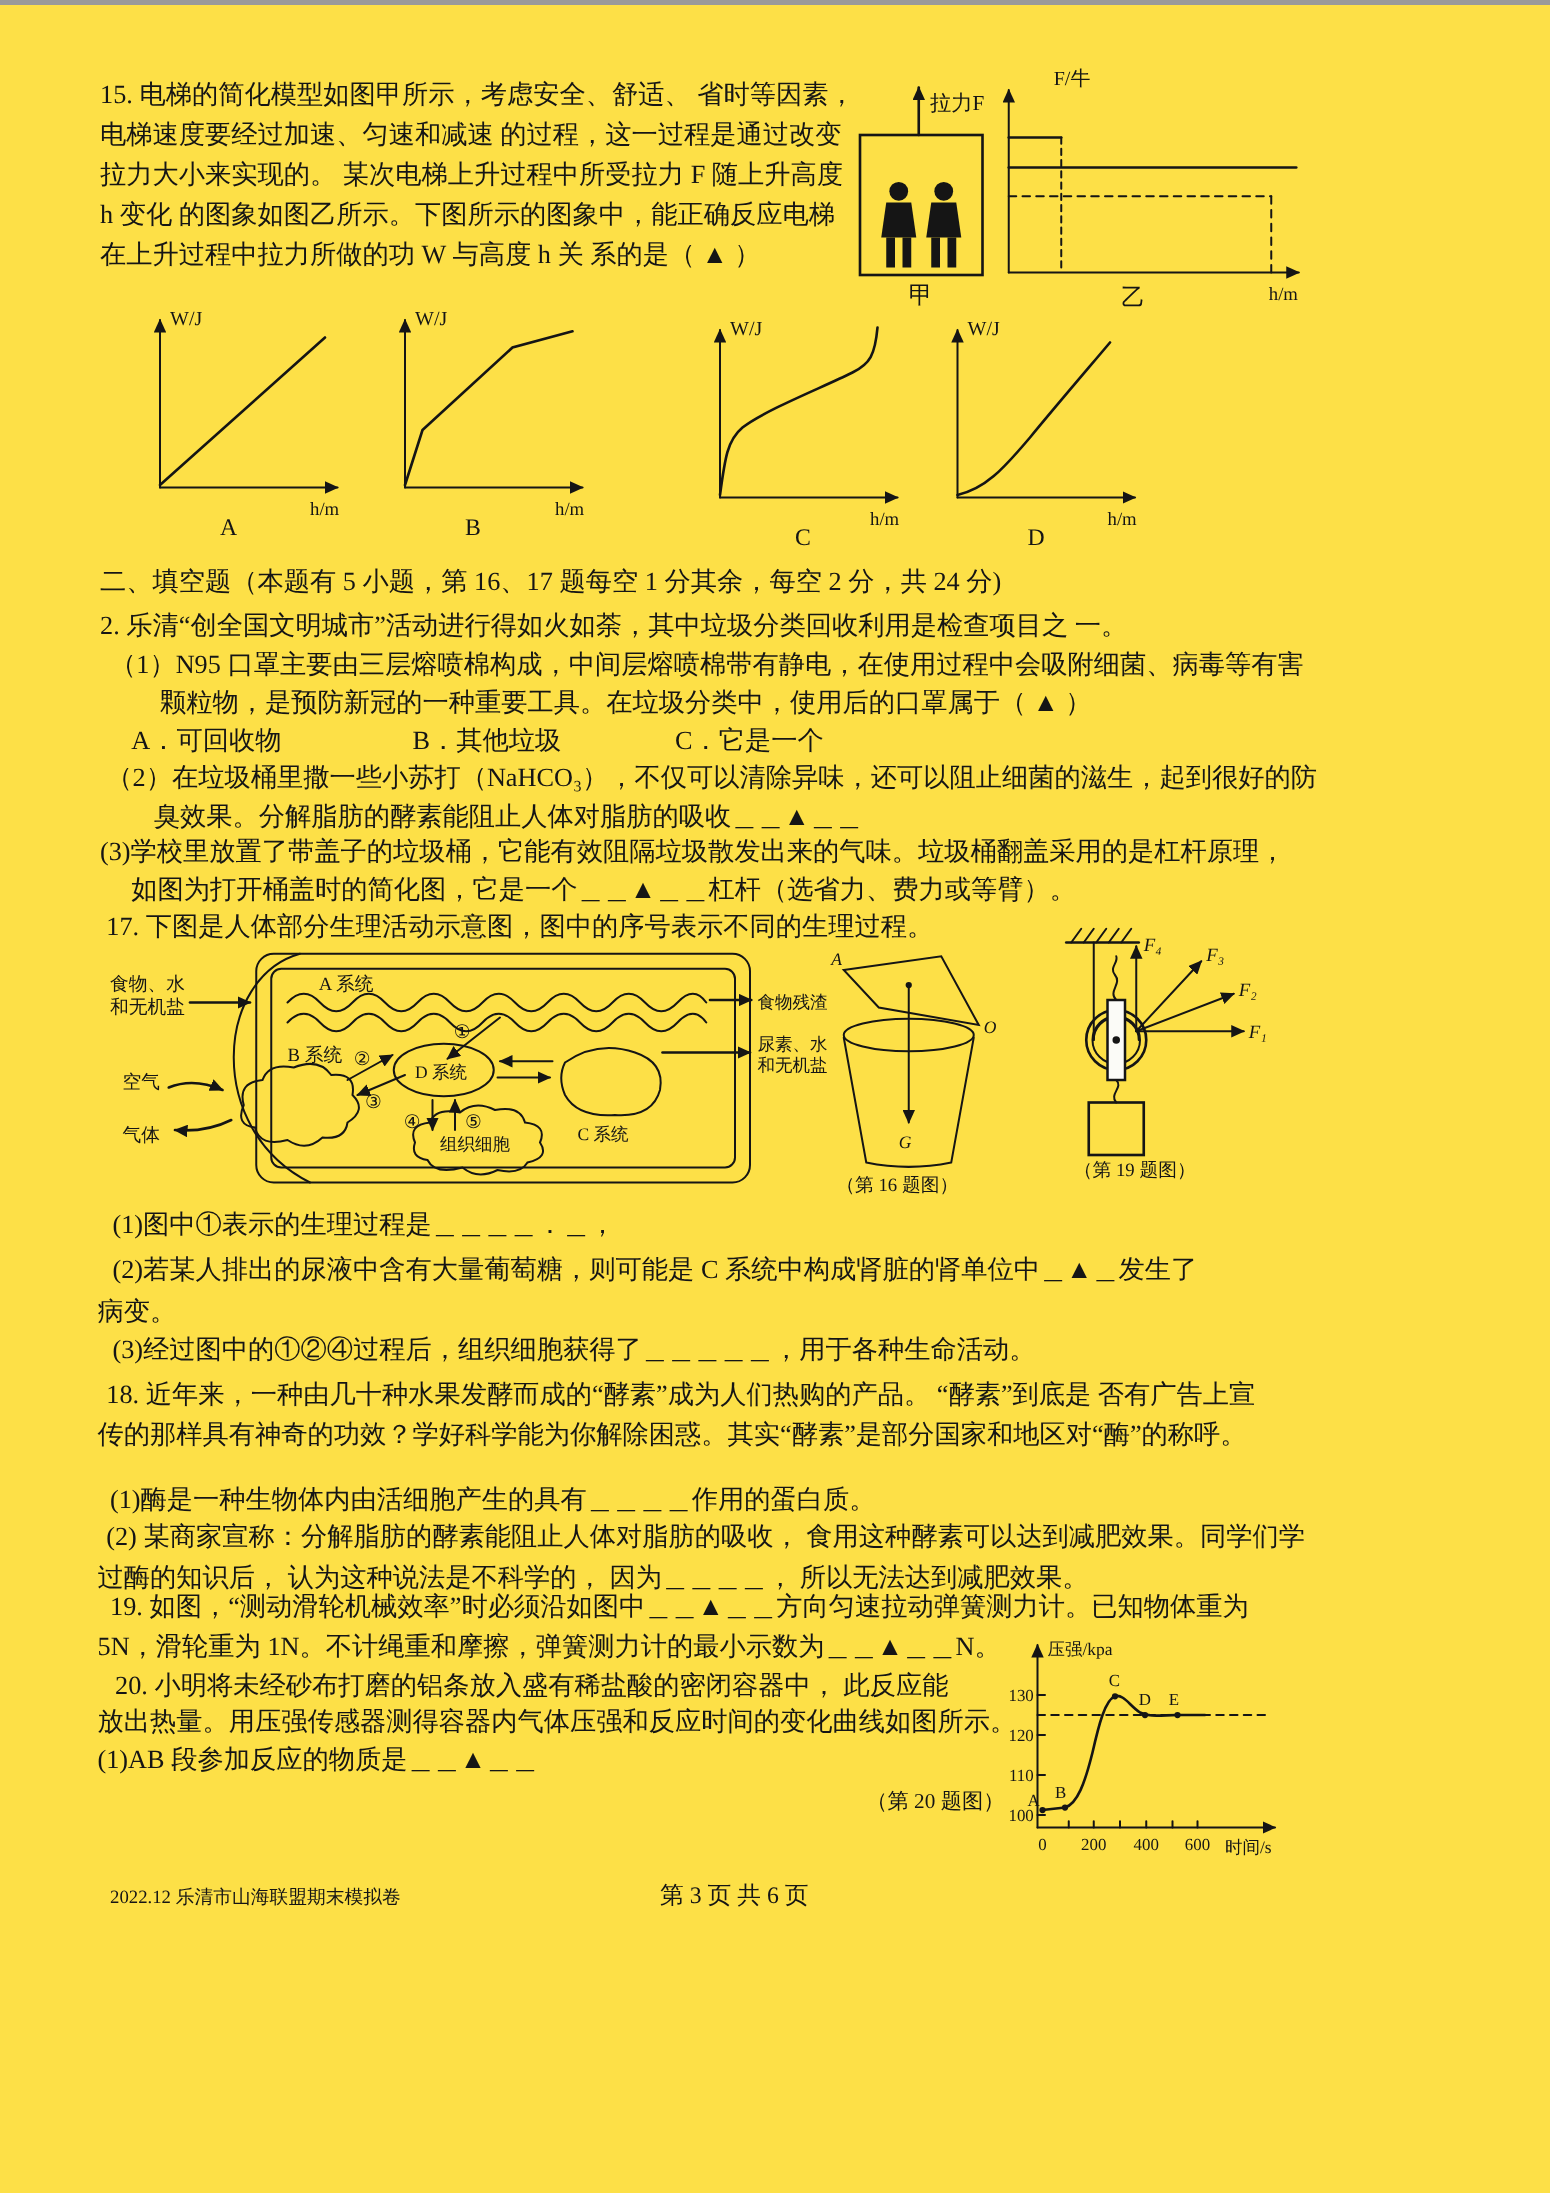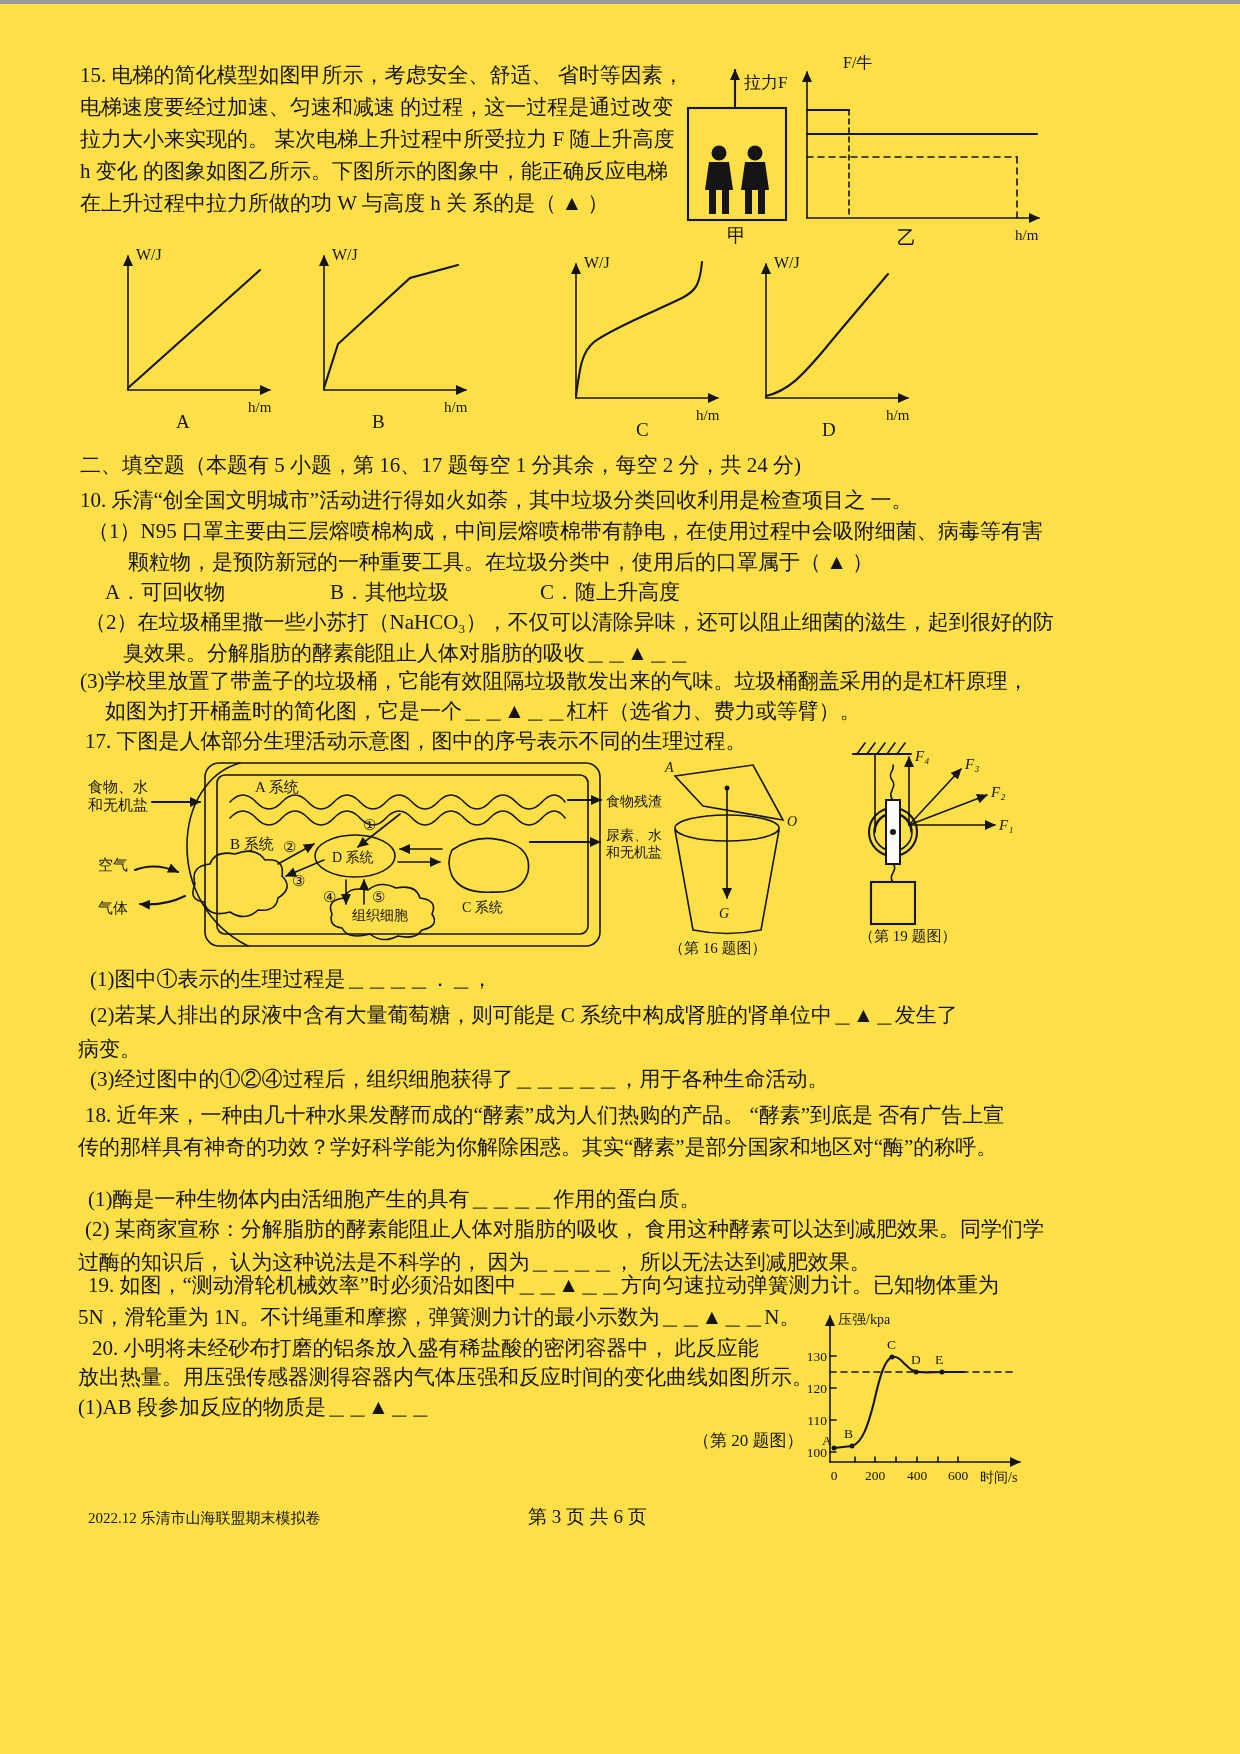--- a/index.html
+++ b/index.html
@@ -120,26 +120,26 @@
       </defs>
     <line class="st" x1="28" y1="150" x2="28" y2="16" marker-end="url(#m6)"></line>
     <line class="st" x1="28" y1="150" x2="170" y2="150" marker-end="url(#m6)"></line>
     <text x="36" y="20" font-size="16">W/J</text>
     <text x="148" y="172" font-size="15">h/m</text>
     <path class="st2" d="M28,148 C50,143 64,128 86,102 C104,80 128,52 150,26"></path>
     <text x="84" y="188" font-size="19">D</text>
   </svg>
 
   <div class="ln" style="left:80px;top:448px">二、填空题（本题有 5 小题，第 16、17 题每空 1 分其余，每空 2 分，共 24 分)</div>
-  <div class="ln" style="left:80px;top:483px">10. 乐清“创全国文明城市”活动进行得如火如荼，其中垃圾分类回收利用是检查项目之 一。</div>
+  <div class="ln" style="left:80px;top:483px">2. 乐清“创全国文明城市”活动进行得如火如荼，其中垃圾分类回收利用是检查项目之 一。</div>
   <div class="ln" style="left:88px;top:514px">（1）N95 口罩主要由三层熔喷棉构成，中间层熔喷棉带有静电，在使用过程中会吸附细菌、病毒等有害</div>
   <div class="ln" style="left:128px;top:545px">颗粒物，是预防新冠的一种重要工具。在垃圾分类中，使用后的口罩属于（ ▲ ）</div>
   <div class="ln" style="left:105px;top:575px">A．可回收物</div>
   <div class="ln" style="left:330px;top:575px">B．其他垃圾</div>
-  <div class="ln" style="left:540px;top:575px">C．随上升高度</div>
+  <div class="ln" style="left:540px;top:575px">C．它是一个</div>
   <div class="ln" style="left:85px;top:605px">（2）在垃圾桶里撒一些小苏打（NaHCO₃），不仅可以清除异味，还可以阻止细菌的滋生，起到很好的防</div>
   <div class="ln" style="left:123px;top:636px">臭效果。分解脂肪的酵素能阻止人体对脂肪的吸收＿＿▲＿＿</div>
   <div class="ln" style="left:80px;top:664px">(3)学校里放置了带盖子的垃圾桶，它能有效阻隔垃圾散发出来的气味。垃圾桶翻盖采用的是杠杆原理，</div>
   <div class="ln" style="left:105px;top:694px">如图为打开桶盖时的简化图，它是一个＿＿▲＿＿杠杆（选省力、费力或等臂）。</div>
 
   <div class="ln" style="left:85px;top:724px">17. 下图是人体部分生理活动示意图，图中的序号表示不同的生理过程。</div>
 
   <svg class="fig" style="left:80px;top:750px" width="600" height="205" viewBox="0 0 600 205">
     <defs>
         <marker id="m7" markerWidth="12" markerHeight="10" refX="10" refY="5" orient="auto" markerUnits="userSpaceOnUse">

